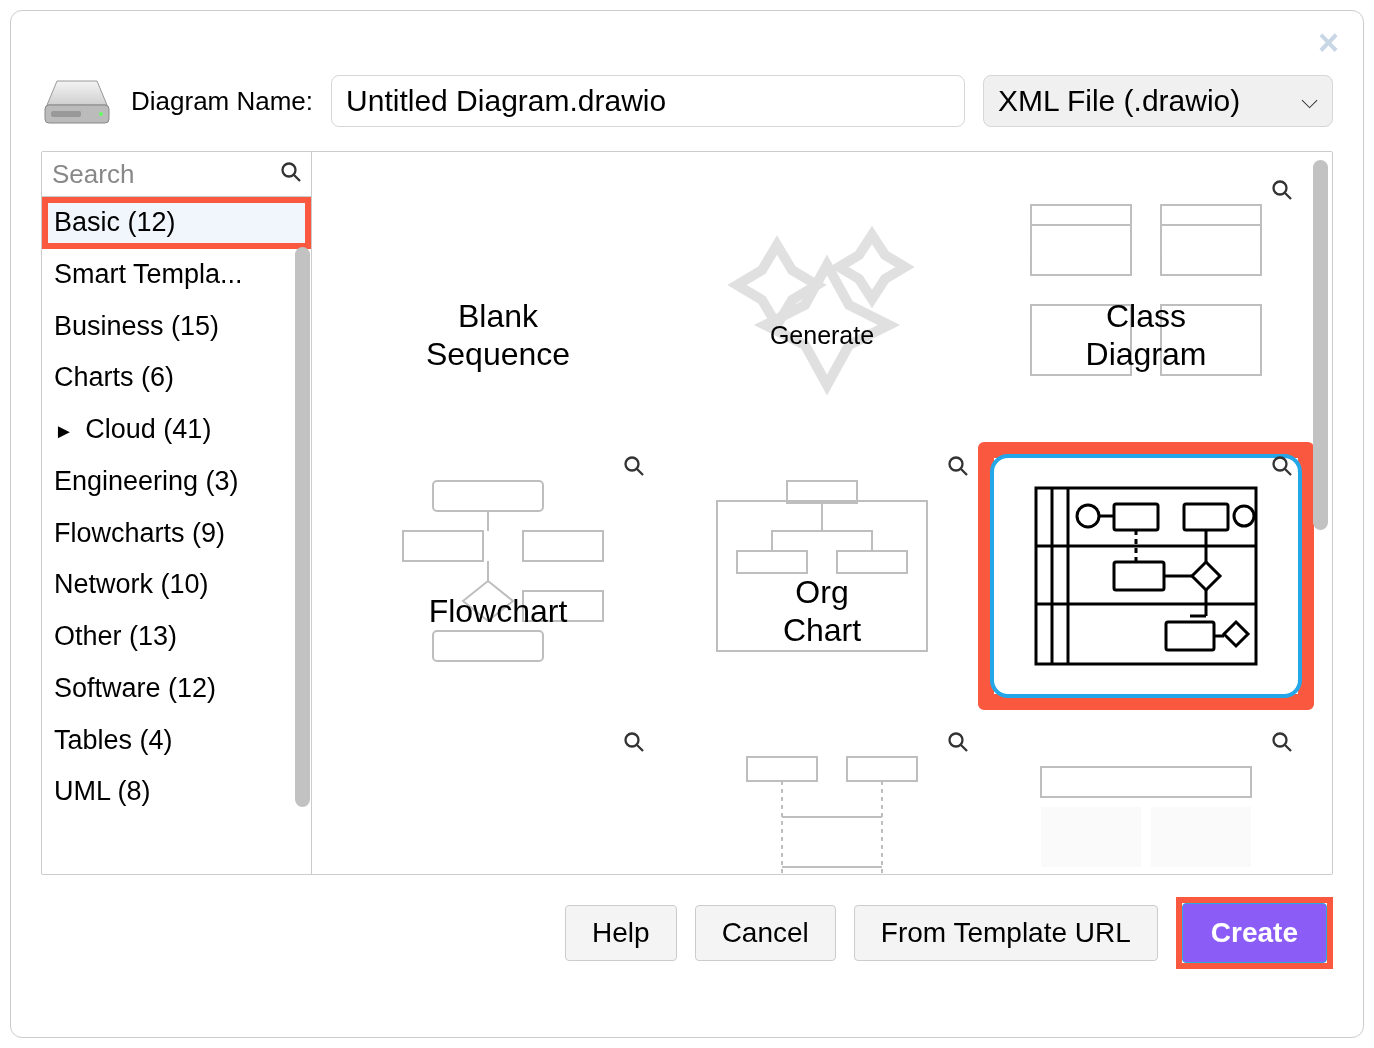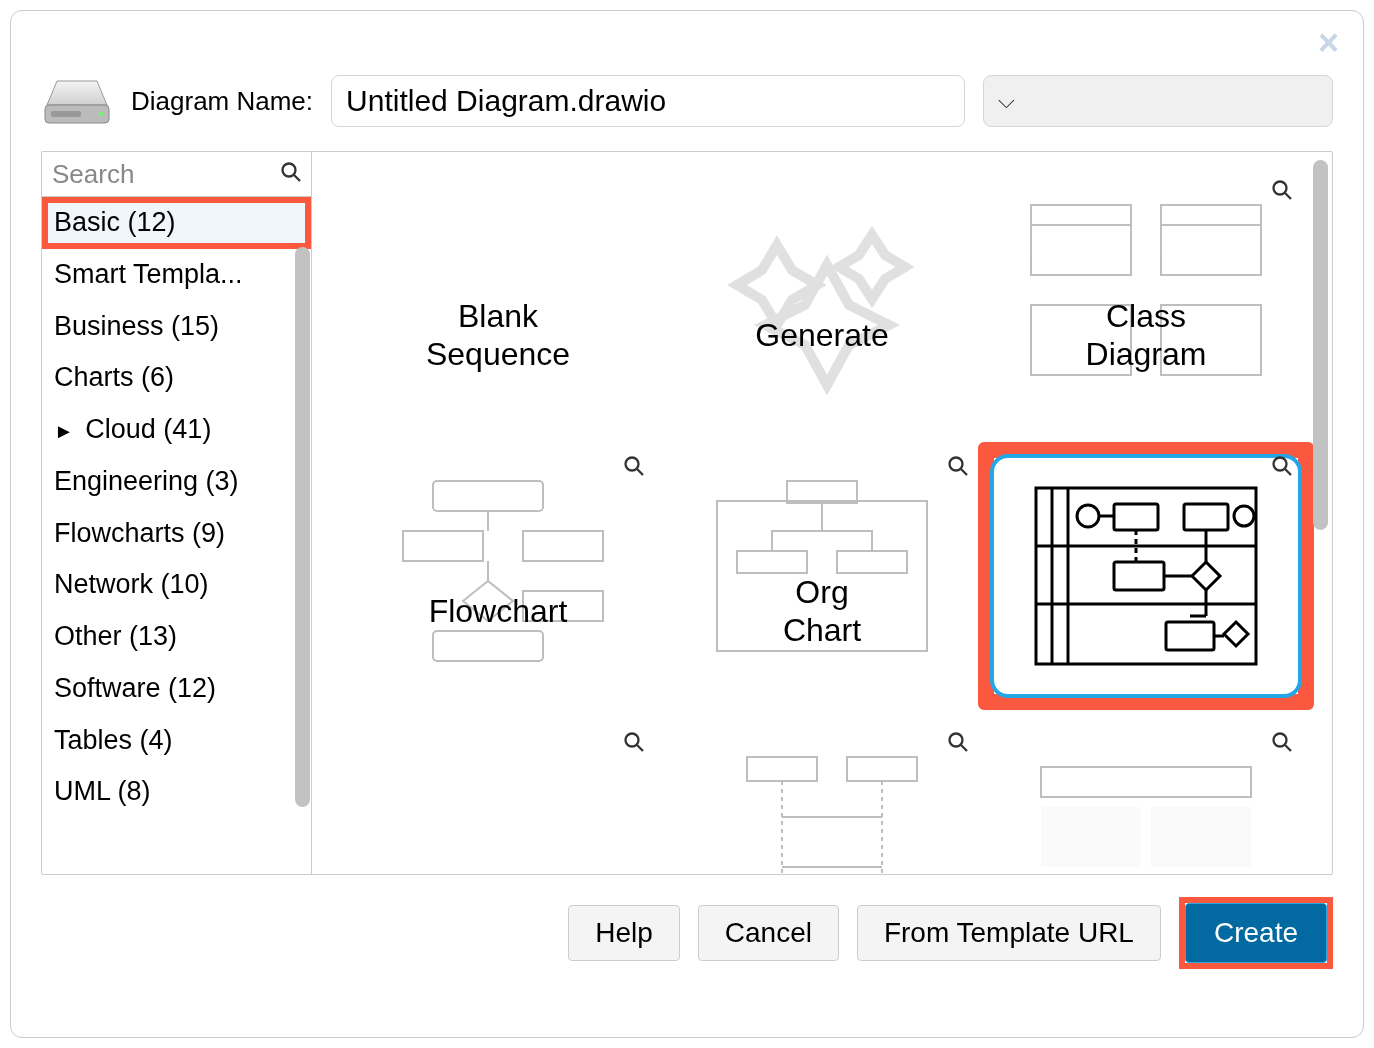--- a/index.html
+++ b/index.html
@@ -99,21 +99,21 @@
 
   .footer {
     display: flex; justify-content: flex-end; gap: 18px; margin-top: 22px; align-items: center;
   }
   .btn {
     height: 56px; padding: 0 26px; font-size: 28px; border: 1px solid #ccc;
     background: #f4f4f4; border-radius: 4px; cursor: pointer; font-family: inherit;
     display: flex; align-items: center; justify-content: center;
   }
   .btn.primary {
-    background: #0369a1; border-color: #29a9e0; color: #fff; font-weight: 400;
+    background: #8b5cf6; border-color: #29a9e0; color: #fff; font-weight: 700;
   }
   .create-wrap {
     border: 6px solid #fa593f; padding: 0; display: inline-flex;
   }
   .create-wrap .btn.primary { height: 60px; padding: 0 28px; }
 </style>
 </head>
 <body>
 
 <div class="app">
@@ -132,20 +132,21 @@
         </defs>
         <path d="M6 30 L16 6 H56 L66 30 Z" fill="url(#g1)" stroke="#999"></path>
         <rect x="4" y="30" width="64" height="18" rx="4" fill="#bbb" stroke="#888"></rect>
         <circle cx="60" cy="39" r="2" fill="#6f6"></circle>
         <rect x="10" y="36" width="30" height="6" rx="2" fill="#999"></rect>
       </svg>
     </div>
     <div class="diagram-label">Diagram Name:</div>
     <input class="name-input" value="Untitled Diagram.drawio" style="">
     <div class="format-select">
+      <span>XML File (.drawio)</span>
       <span class="chevron">⌵</span>
     </div>
   </div>
 
   <div class="main">
     <div class="sidebar">
       <div class="search-wrap">
         <input class="search-input" placeholder="Search" style="">
         <span class="search-mag">
           <svg class="mag" viewBox="0 0 24 24" fill="none" stroke="currentColor" stroke-width="2.3">
@@ -185,21 +186,21 @@
             </div>
             <div class="template">
               <div class="bg">
                 <svg width="250" height="210" stroke="#888" fill="none" stroke-width="10">
                   <path d="M80 50 L95 75 L120 90 L95 105 L80 130 L65 105 L40 90 L65 75 Z"></path>
                   <path d="M175 40 L188 60 L208 72 L188 84 L175 104 L162 84 L142 72 L162 60 Z"></path>
                   <path d="M130 100 L152 140 L192 160 L152 180 L130 220 L108 180 L68 160 L108 140 Z" transform="translate(0,-30)"></path>
                 </svg>
               </div>
               <div class="title overlay" style="display: flex; align-items: center; justify-content: center;">
-                <span style="font-size: 32px; text-align: center; line-height: 1.2; white-space: pre-line;">Generate</span>
+                <span style="font-size: 25px; text-align: center; line-height: 1.2; white-space: pre-line;">Generate</span>
               </div>
             </div>
             <div class="template">
               <div class="bg">
                 <svg width="250" height="210" stroke="#000" fill="none" stroke-width="2">
                   <rect x="10" y="10" width="100" height="70"></rect>
                   <line x1="10" y1="30" x2="110" y2="30"></line>
                   <rect x="140" y="10" width="100" height="70"></rect>
                   <line x1="140" y1="30" x2="240" y2="30"></line>
                   <rect x="10" y="110" width="100" height="70"></rect>

